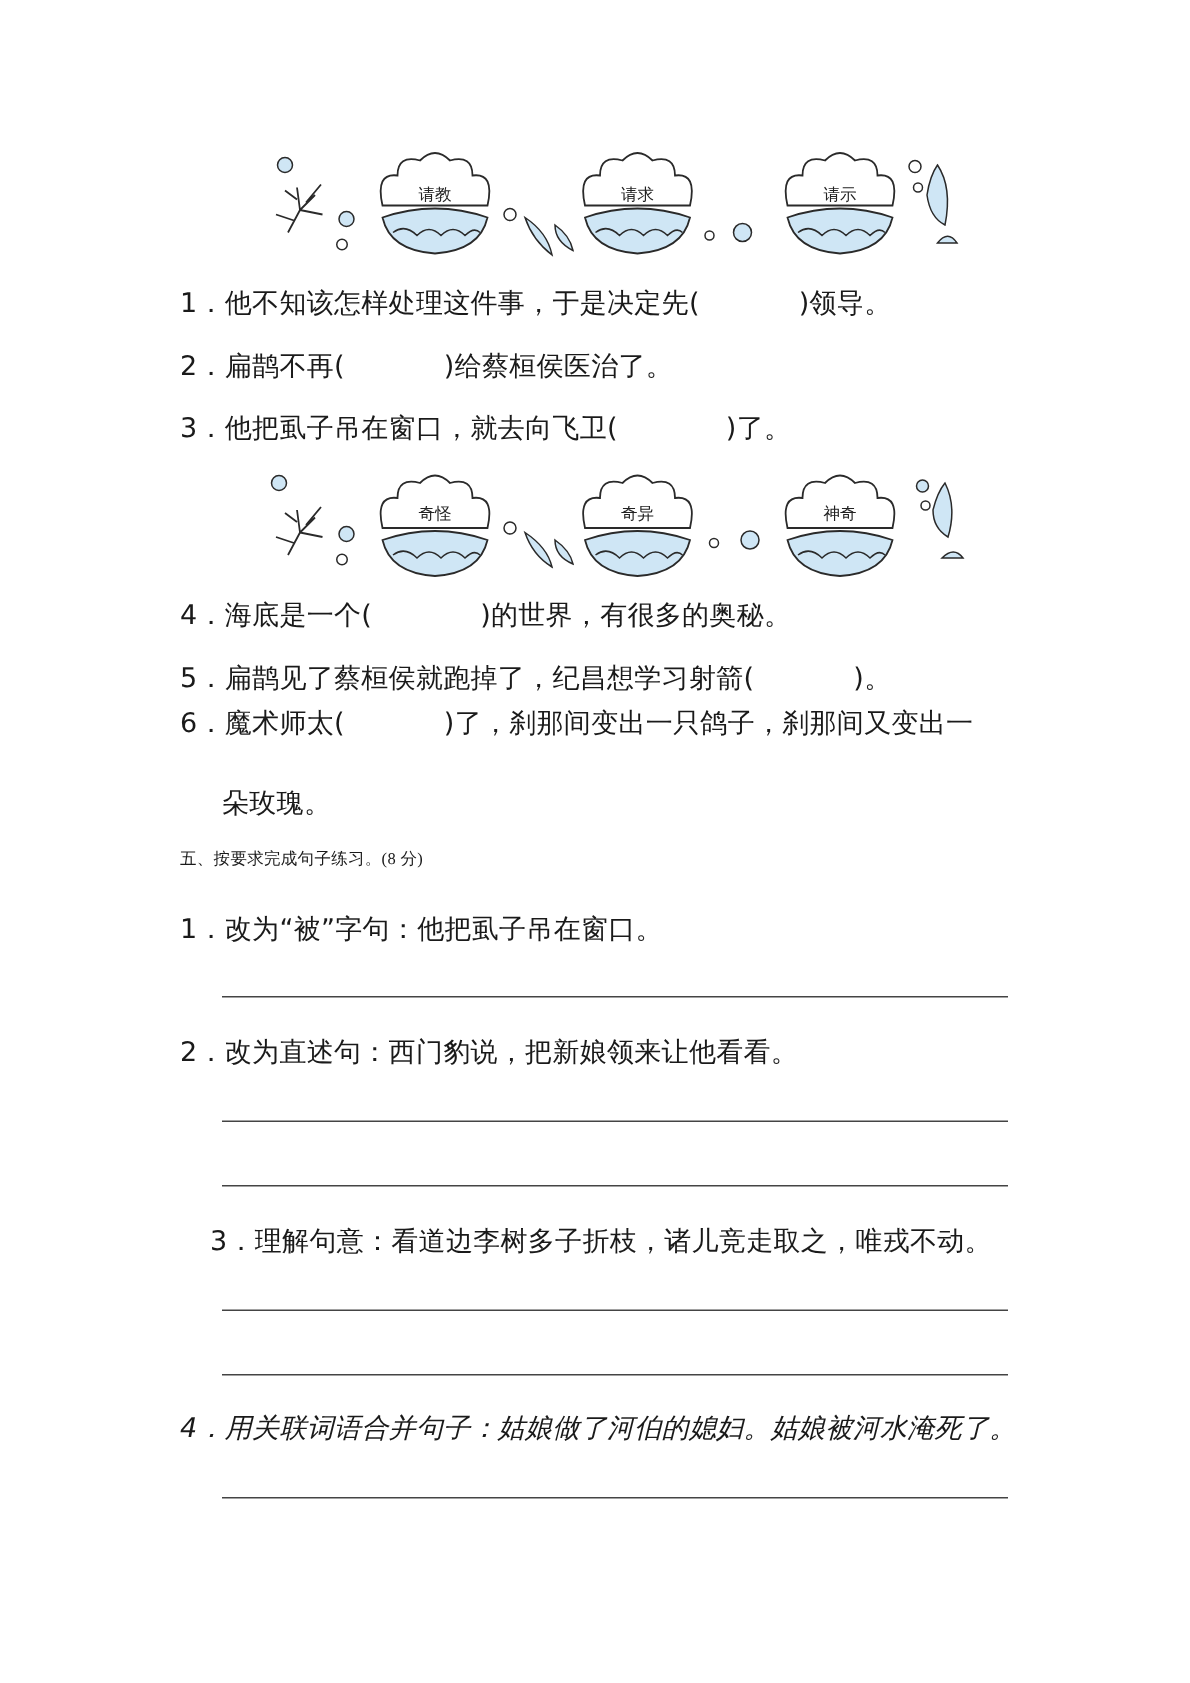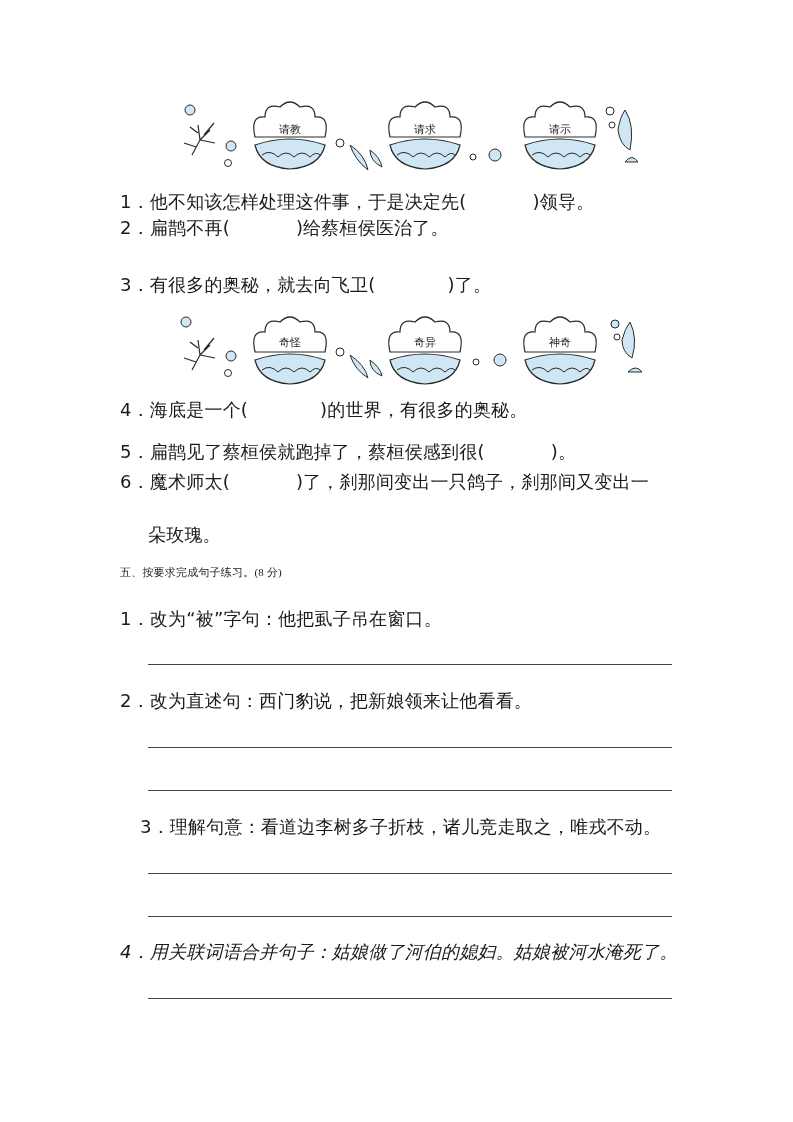--- a/index.html
+++ b/index.html
@@ -64,25 +64,25 @@
       <path d="M5 42 Q0 20 15 22 Q15 8 30 12 Q40 2 50 12 Q65 8 65 22 Q80 20 75 42 Z" fill="#fff" stroke="#2a2a2a" stroke-width="1.2"></path>
       <path d="M5 50 Q40 38 75 50 Q70 72 40 74 Q10 72 5 50 Z" fill="#cfe6f5" stroke="#2a2a2a" stroke-width="1.2"></path>
       <path d="M12 60 Q20 54 28 62 Q36 54 44 62 Q52 54 60 62 Q66 56 70 60" fill="none" stroke="#2a2a2a" stroke-width="1"></path>
       <text class="shell-label" x="40" y="38" text-anchor="middle">请示</text>
     </g>
   </svg>
 
   <div class="line" style="top:190px;">
     <span>1．</span><span>他不知该怎样处理这件事，于是决定先(</span><span class="blank" style="width:66px"></span><span>)领导。</span>
   </div>
-  <div class="line" style="top:216px;">
+  <div class="line" style="top:232px;">
     <span>2．</span><span>扁鹊不再(</span><span class="blank" style="width:66px"></span><span>)给蔡桓侯医治了。</span>
   </div>
   <div class="line" style="top:273px;">
-    <span>3．</span><span>有很多的奥秘，就去向飞卫(</span><span class="blank" style="width:72px"></span><span>)了。</span>
+    <span>3．</span><span>他把虱子吊在窗口，就去向飞卫(</span><span class="blank" style="width:72px"></span><span>)了。</span>
   </div>
 
   <svg class="deco" style="top:310px;" viewBox="0 0 480 80">
     <g fill="none" stroke="#2a2a2a" stroke-width="1.2">
       <path d="M22 60 L30 45 L28 30 M30 45 L40 35 M28 38 L20 32 M26 52 L14 48 M30 45 L45 48 M34 40 L44 28"></path>
     </g>
     <circle cx="16" cy="12" r="5" fill="#cfe6f5" stroke="#2a2a2a" stroke-width="1"></circle>
     <circle cx="61" cy="46" r="5" fill="#cfe6f5" stroke="#2a2a2a" stroke-width="1"></circle>
     <circle cx="58" cy="63" r="3.5" fill="none" stroke="#2a2a2a" stroke-width="1"></circle>
     <circle cx="170" cy="42" r="4" fill="none" stroke="#2a2a2a" stroke-width="1"></circle>
@@ -111,21 +111,21 @@
       <path d="M5 50 Q40 38 75 50 Q70 72 40 74 Q10 72 5 50 Z" fill="#cfe6f5" stroke="#2a2a2a" stroke-width="1.2"></path>
       <path d="M12 60 Q20 54 28 62 Q36 54 44 62 Q52 54 60 62 Q66 56 70 60" fill="none" stroke="#2a2a2a" stroke-width="1"></path>
       <text class="shell-label" x="40" y="36" text-anchor="middle">神奇</text>
     </g>
   </svg>
 
   <div class="line" style="top:398px;">
     <span>4．</span><span>海底是一个(</span><span class="blank" style="width:72px"></span><span>)的世界，有很多的奥秘。</span>
   </div>
   <div class="line" style="top:440px;">
-    <span>5．</span><span>扁鹊见了蔡桓侯就跑掉了，蔡桓侯感到很(</span><span class="blank" style="width:66px"></span><span>)。</span>
+    <span>5．</span><span>扁鹊见了蔡桓侯就跑掉了，纪昌想学习射箭(</span><span class="blank" style="width:66px"></span><span>)。</span>
   </div>
   <div class="line" style="top:470px;">
     <span>6．</span><span>魔术师太(</span><span class="blank" style="width:66px"></span><span>)了，刹那间变出一只鸽子，刹那间又变出一</span>
   </div>
   <div class="line indent" style="top:523px;">朵玫瑰。</div>
 
   <div class="line section-title" style="top:565px;">
     <span>五、按要求完成句子练习。</span><span class="serif">(8 分)</span>
   </div>
 

